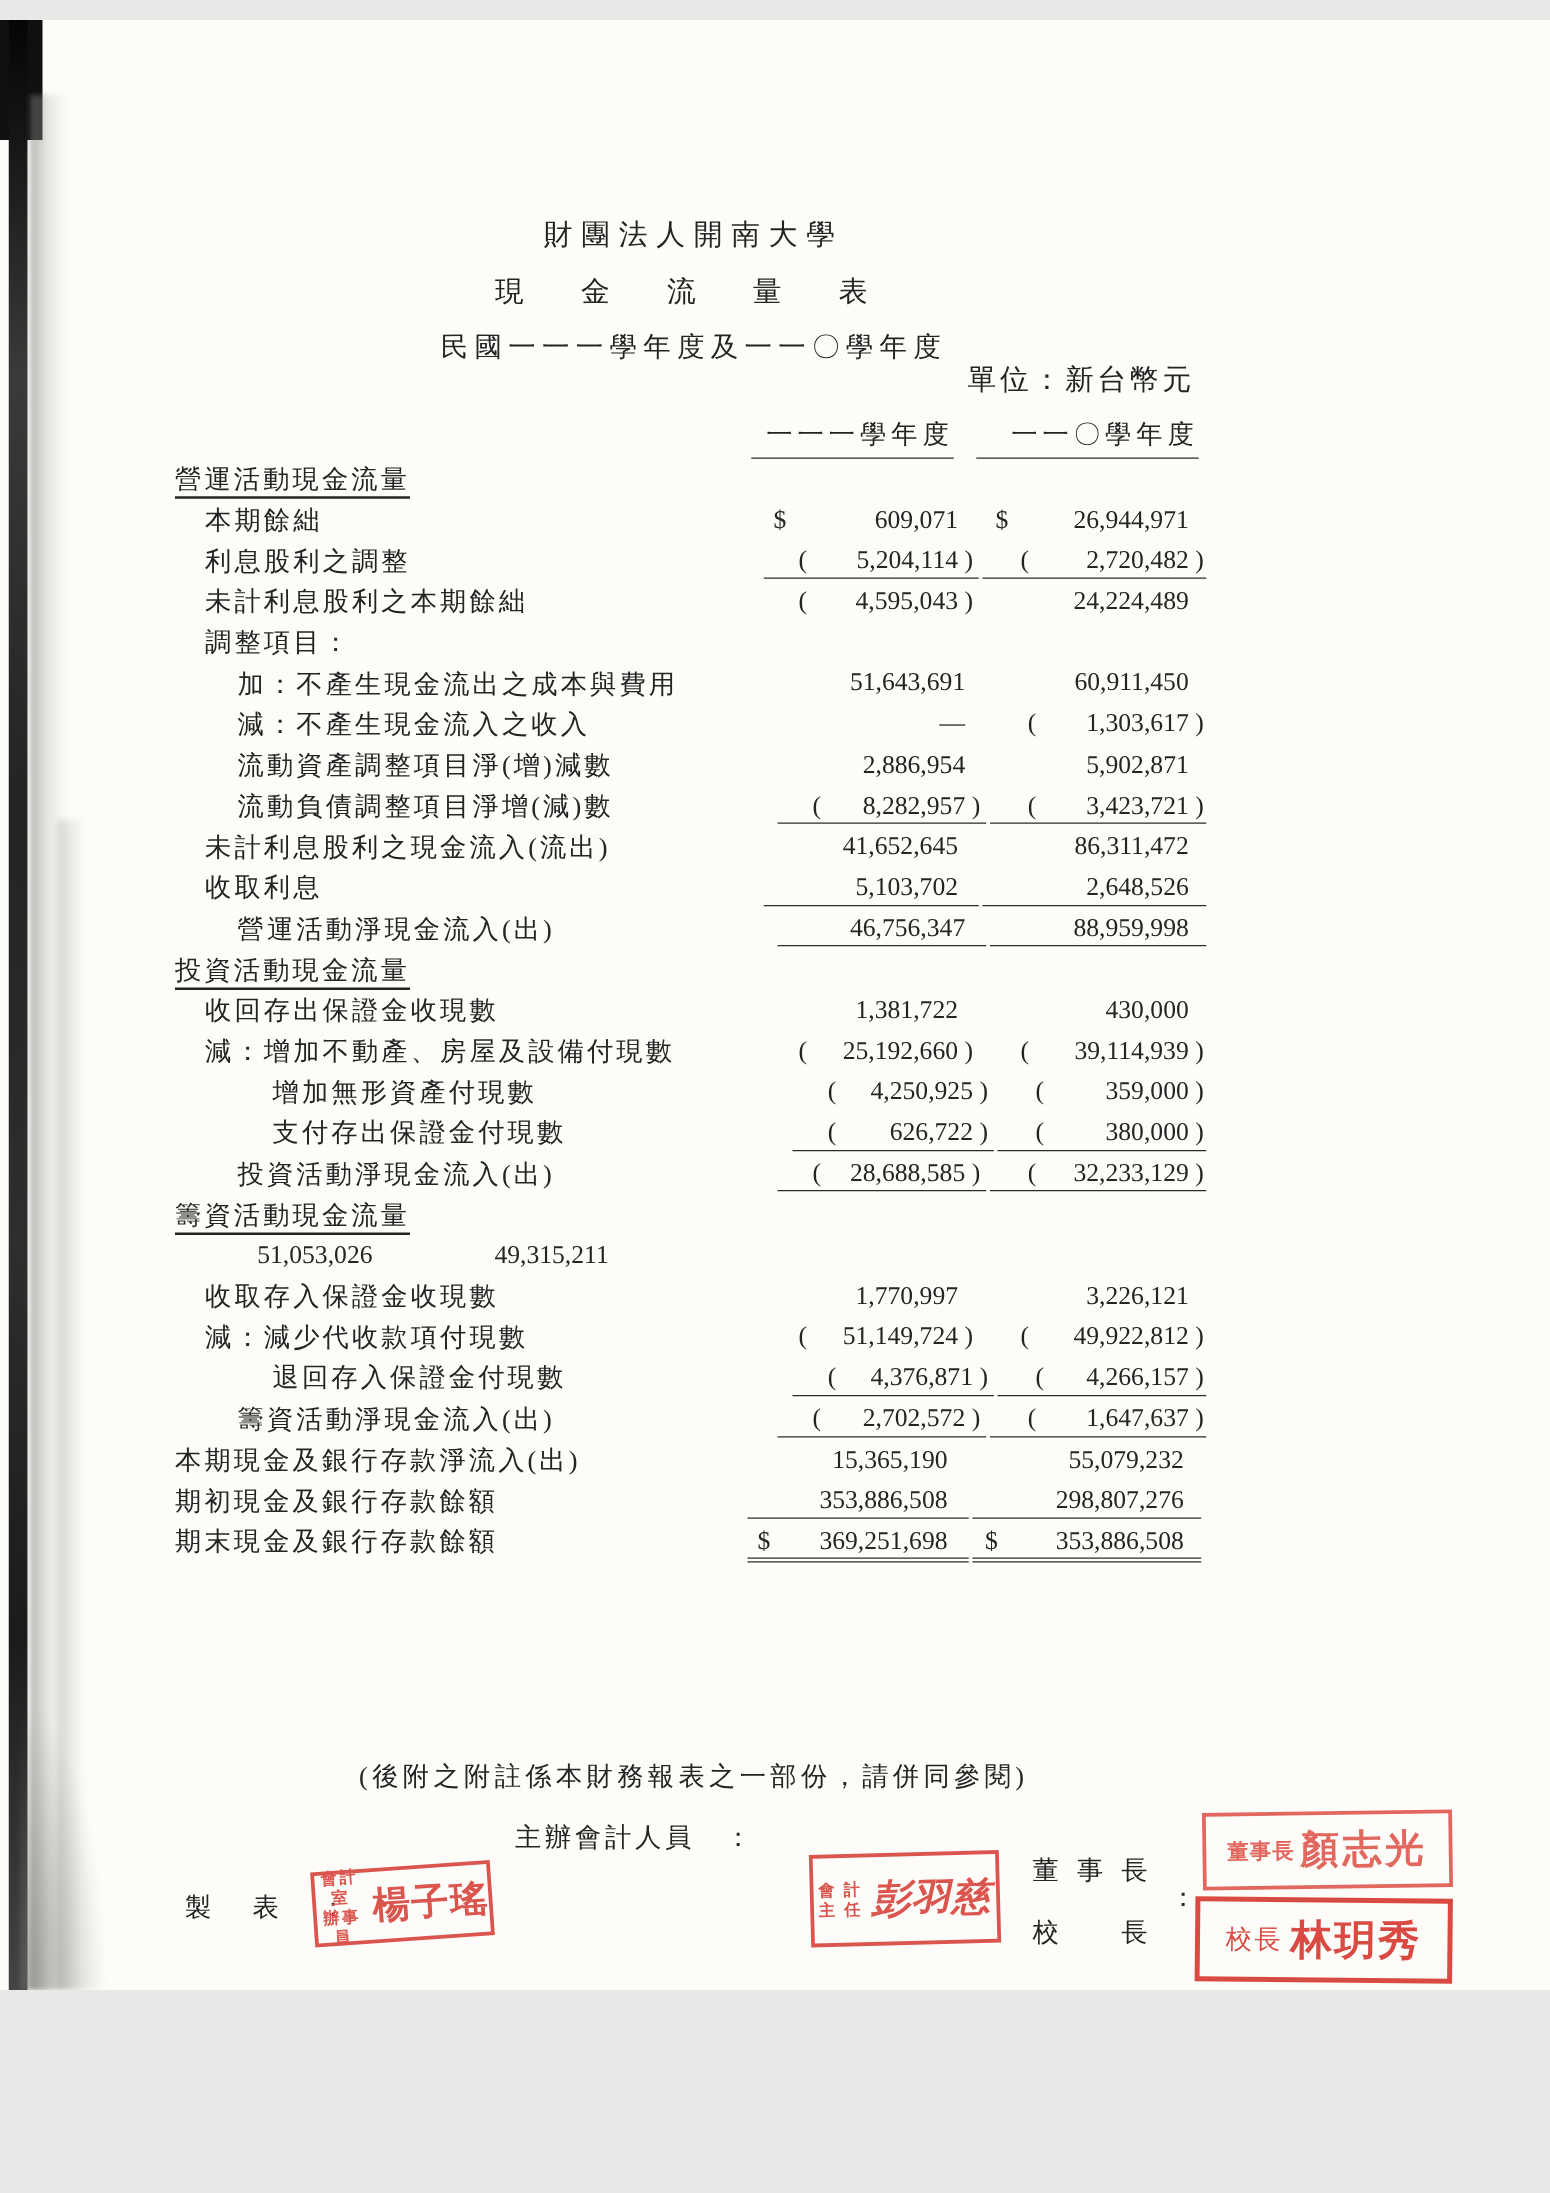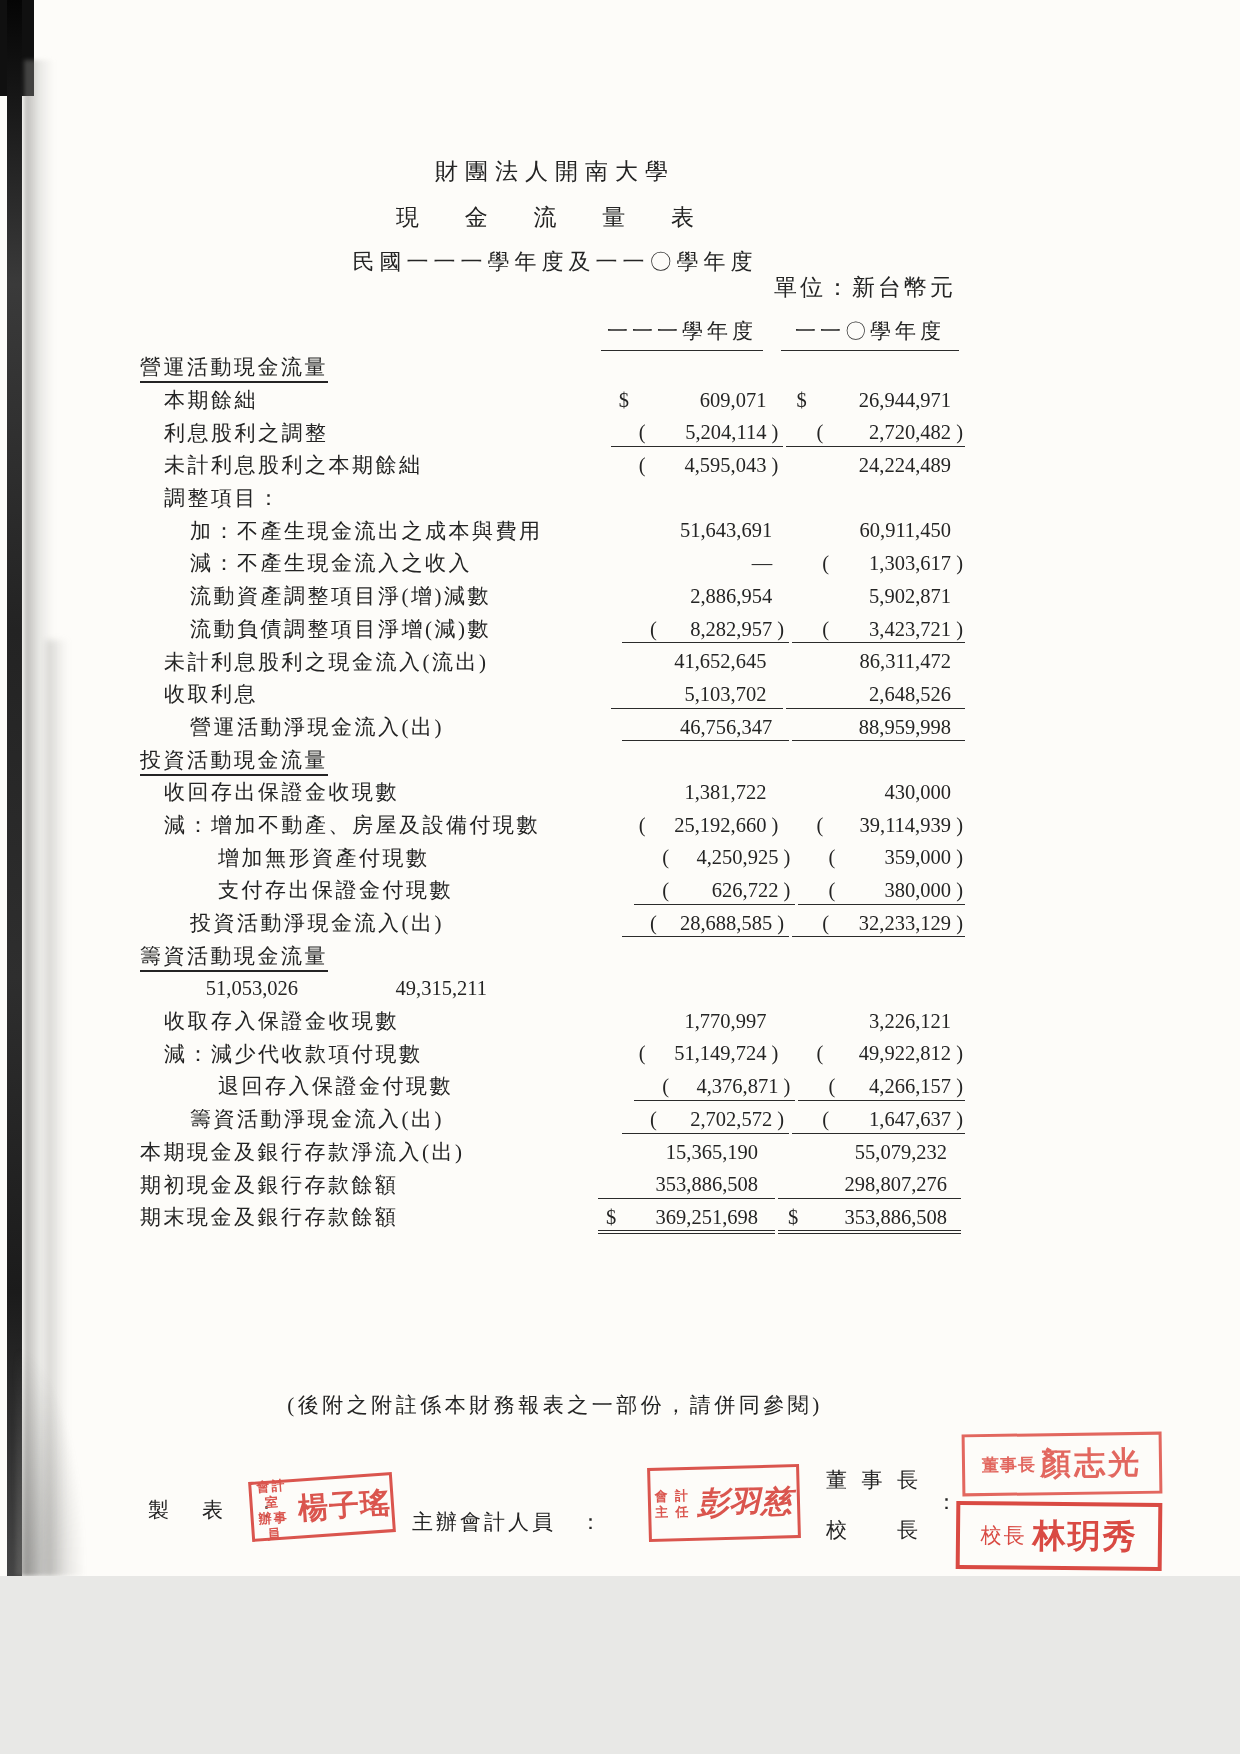--- a/index.html
+++ b/index.html
@@ -1,19 +1,19 @@
 <!DOCTYPE html>
 <html><head>
 <meta charset="utf-8">
 <style>
   html,body{margin:0;padding:0;background:#e8e8e6;}
   .page{
     position:relative;
     width:1240px;height:1576px;
-    margin:0 auto;
+    margin:16px auto;
     background:#fdfcf9;
     overflow:hidden;
     font-family:"Liberation Serif","DejaVu Serif",serif;
     color:#242424;
   }
   
   .bind-corner{position:absolute;left:0;top:0;width:34px;height:96px;background:#101010;}
   .bind-strip{position:absolute;left:7px;top:0;bottom:0;width:15px;
     background:linear-gradient(180deg,#050505 0%,#161616 6%,#3a3a3a 18%,#232323 40%,#2e2e2e 62%,#1b1b1b 82%,#444 100%);}
   .bind-soft{position:absolute;left:24px;top:60px;bottom:0;width:30px;
@@ -30,21 +30,21 @@
   .title-block{position:absolute;left:140px;top:156px;width:830px;text-align:center;}
   .org{font-size:23px;letter-spacing:7px;}
   .doc-title{font-size:23px;letter-spacing:20px;margin-top:15px;}
   .period{font-size:22px;letter-spacing:5px;margin-top:14px;}
 
   .unit{position:absolute;left:560px;top:272px;width:396px;text-align:right;
     font-size:23px;letter-spacing:3px;}
 
   
   .col-headers{position:absolute;top:317px;left:0;width:100%;font-size:21px;}
-  .col-head{position:absolute;text-align:center;letter-spacing:4px;
+  .col-head{position:absolute;text-align:right;letter-spacing:4px;
     border-bottom:1.7px solid #2b2b2b;padding-bottom:5px;}
   .col-head.h1{left:601px;width:162px;}
   .col-head.h2{left:781px;width:178px;}
 
   
   .tbl{position:absolute;left:140px;top:351px;width:824px;}
   .row{display:flex;align-items:center;height:32.7px;position:relative;}
   .lbl{width:460px;font-size:21px;letter-spacing:2.5px;white-space:nowrap;}
   .ind0{padding-left:0;}
   .ind1{padding-left:24px;}
@@ -75,21 +75,21 @@
   .u-single::after{border-bottom:1.7px solid #2b2b2b;}
   .u-double::after{border-bottom:4.5px double #2b2b2b;bottom:0px;}
 
   
   .note{position:absolute;left:140px;top:1391px;width:830px;text-align:center;
     font-size:21px;letter-spacing:3.5px;}
 
   
   .sig-label{position:absolute;font-size:21px;white-space:nowrap;}
   .lab-maker{left:148px;top:1496px;letter-spacing:6px;}
-  .lab-accountant{left:412px;top:1508px;letter-spacing:3px;}
+  .lab-accountant{left:412px;top:1440px;letter-spacing:3px;}
   .duo{position:absolute;left:826px;top:1466px;width:92px;font-size:21px;}
   .duo .line1{display:flex;justify-content:space-between;}
   .duo .line2{display:flex;justify-content:space-between;margin-top:22px;}
   .duo-colon{position:absolute;left:936px;top:1488px;font-size:21px;}
 
   .stamp{position:absolute;display:flex;align-items:center;justify-content:center;
     box-sizing:border-box;background:transparent;}
   .stamp-maker{left:250px;top:1477px;width:144px;height:60px;
     border:3.5px solid #da554e;color:#da554e;transform:rotate(-4deg);gap:5px;}
   .stamp-accountant{left:648px;top:1466px;width:152px;height:74px;

